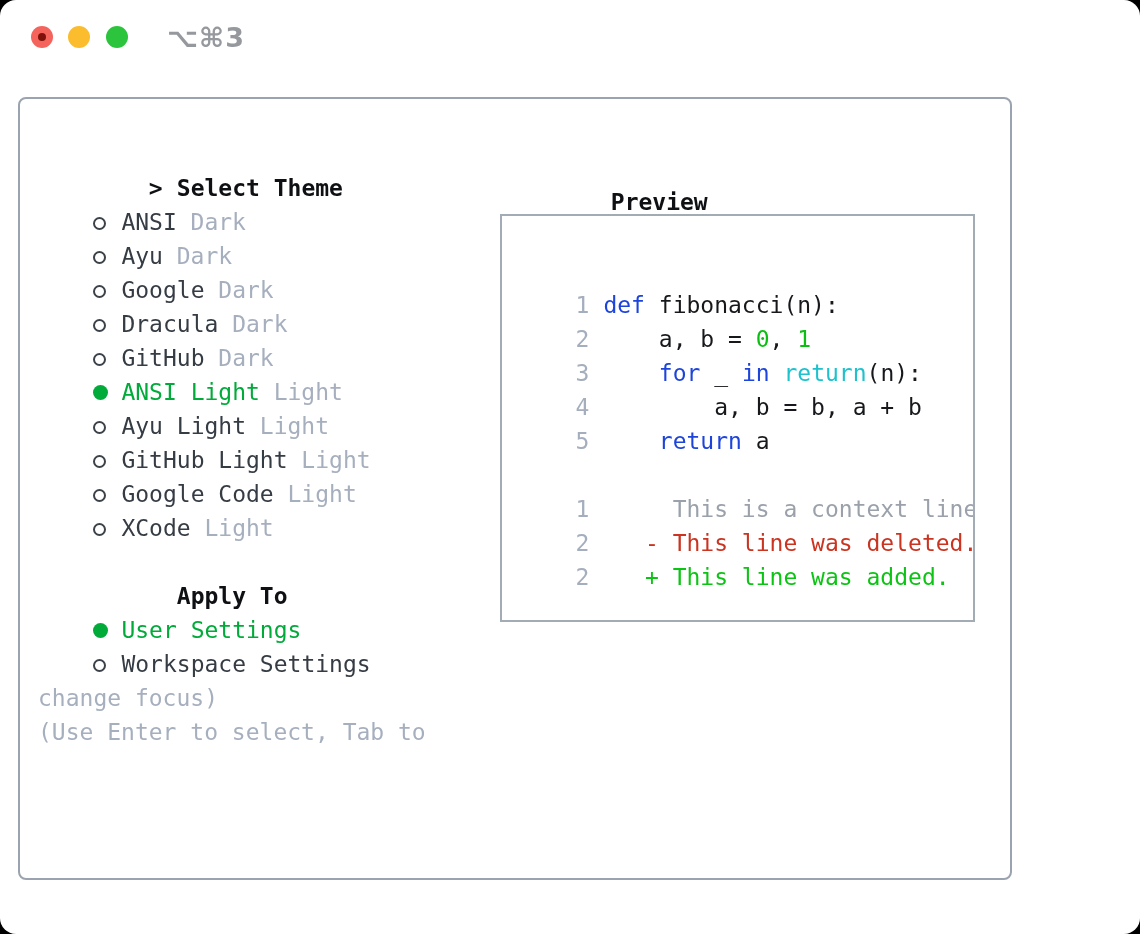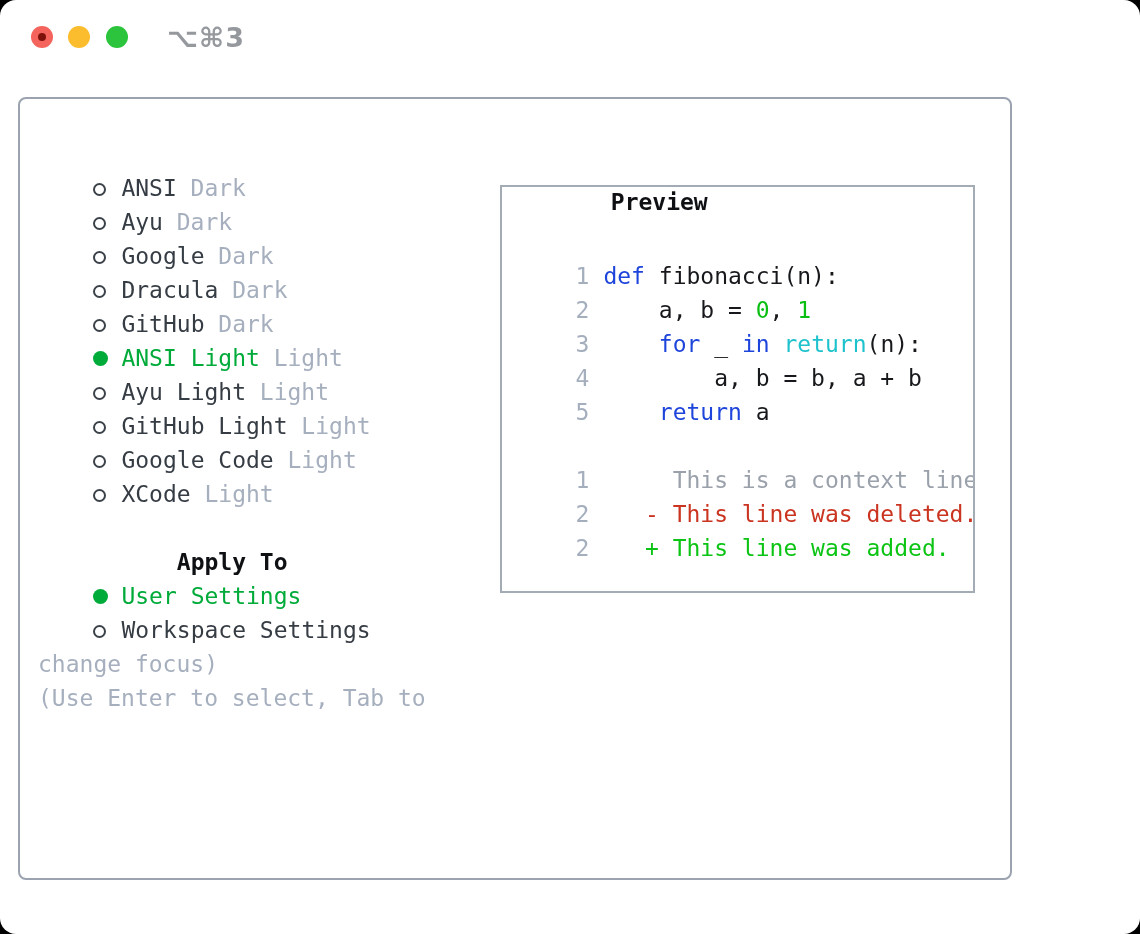--- a/index.html
+++ b/index.html
@@ -51,21 +51,21 @@
   .selected .circle { border: none; width: 15px; height: 15px; background: var(--select-green); margin-top: 8px; }
   .tname { color: var(--text-dark); }
   .selected .tname { color: var(--select-green); }
   .tvariant { color: var(--muted); margin-left: 13.8px; margin-top: 20px; }
   .apply-header .header-label { color: var(--heading); }
   .hint-line { color: var(--muted); }
 
   
   .right-col { position: absolute; left: 480px; top: 52px; width: 496px; }
   .preview-box {
-    width: 475px; height: 408px;
+    margin-top: 29px; width: 475px; height: 408px;
     border: 2px solid var(--preview-border); background: #fff;
     padding: 38px 12px 0 18px; overflow: hidden;
   }
   .cline { height: 34px; line-height: 34px; font-size: 23px; white-space: pre; }
   .lnum { display: inline-block; width: 28px; color: var(--lnum); }
   .tok-txt { color: #16181b; }
   .tok-kw  { color: var(--kw-blue); }
   .tok-fn  { color: var(--fn-cyan); }
   .tok-num { color: var(--num-green); }
   .tok-ctx { color: var(--ctx-gray); }
@@ -82,20 +82,23 @@
         <span class="tl-dot"></span>
       </span>
     <span class="tl tl-yellow"></span>
     <span class="tl tl-green"></span>
     <span class="shortcut">⌥⌘3</span>
   </div>
 
   <div class="panel">
 
     <div class="left-col">
+      <div class="row">
+        <span class="gutter prompt">&gt;</span><span class="header-label">Select Theme</span>
+      </div>
 
       <div id="theme-list">
   <div class="row theme-row">
     <span class="gutter"><span class="circle"></span></span><span class="tname">ANSI</span><span class="tvariant">Dark</span>
   </div>
 
 
   <div class="row theme-row">
     <span class="gutter"><span class="circle"></span></span><span class="tname">Ayu</span><span class="tvariant">Dark</span>
   </div>

